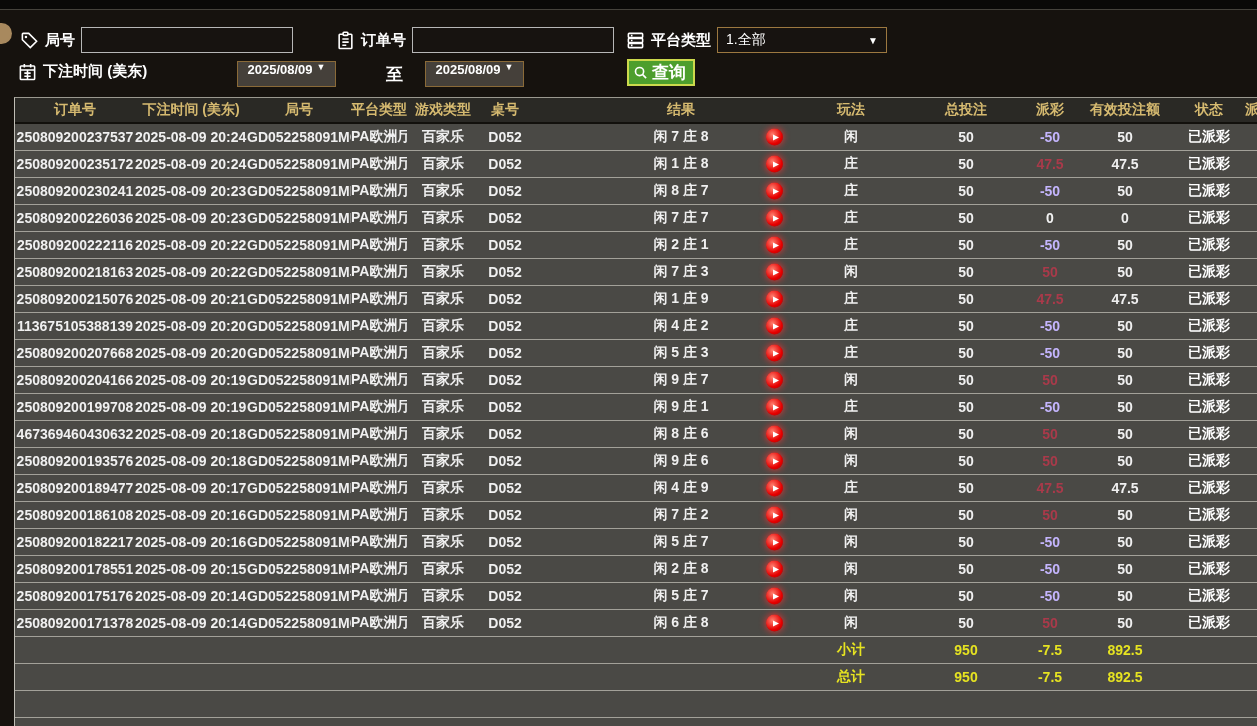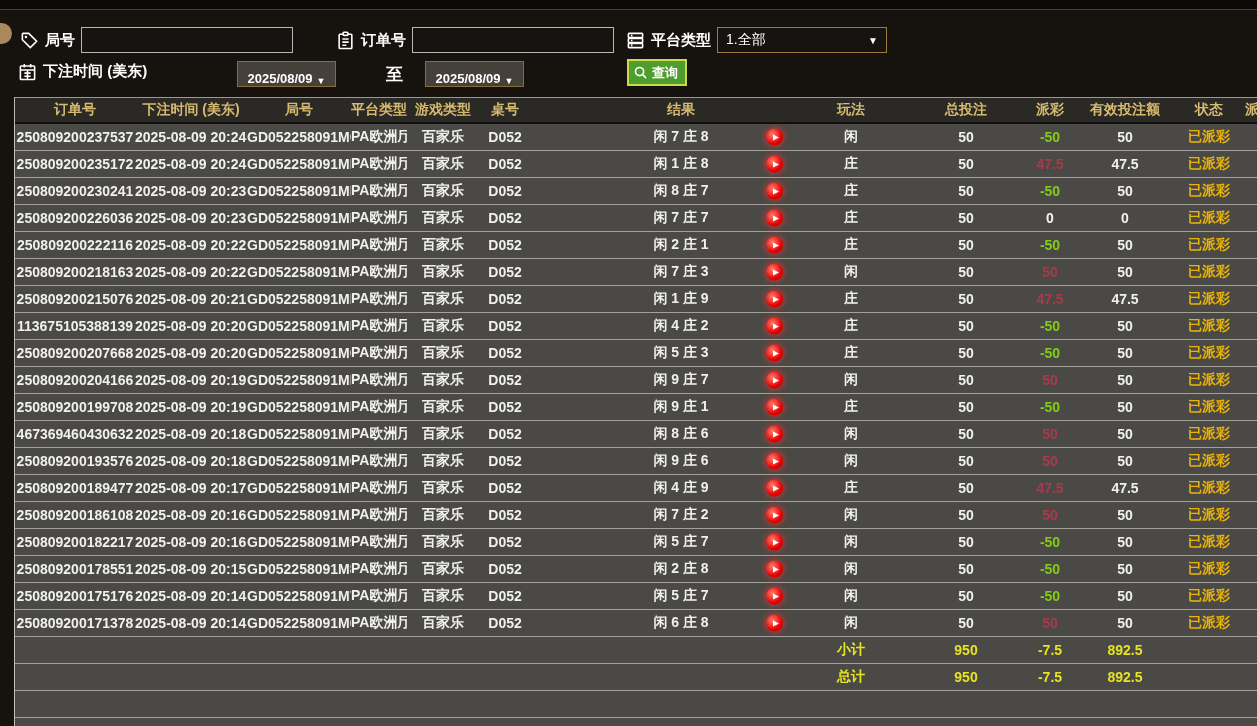--- a/index.html
+++ b/index.html
@@ -24,26 +24,26 @@
     border:1px solid #b7b7b7; color:#fff; font-size:14px; padding:0 6px;
     font-family:inherit; }
   .txt-input.short { width:202px; }
   .dropdown { width:170px; height:26px; background:#171310;
     border:1px solid #9c7840; display:flex; align-items:center;
     justify-content:space-between; padding:0 8px; font-weight:400;
     font-size:14px; cursor:pointer; }
   .dropdown .caret { font-size:10px; }
   .date-btn { width:99px; height:26px; background:#45403a;
     border:1px solid #8a6a38; color:#fff; font-weight:700; font-size:13px;
-    display:flex; align-items:flex-end; justify-content:center; gap:4px;
+    display:flex; align-items:flex-start; justify-content:center; gap:4px;
     cursor:pointer; }
   .date-btn .caret { font-size:9px; }
   .to-label { font-size:17px; }
   .search-btn { height:27px; background:#4d9e2d; border:2px solid #ccd94c;
-    color:#fff; font-weight:700; font-size:13px; display:flex;
+    color:#fff; font-weight:700; font-size:17px; display:flex;
     align-items:center; gap:4px; padding:0 7px 0 4px; cursor:pointer; }
   .search-btn svg { width:15px; height:15px; }
 
   
   .tbl-wrap { position:absolute; left:14px; top:97px; width:1322px; }
   table { border-collapse:separate; border-spacing:0; table-layout:fixed;
     width:1322px; border-left:1px solid #c0beb6; border-top:1px solid #9a988f; }
   th, td { overflow:hidden; white-space:nowrap; text-align:center;
     font-size:14px; }
   thead th { height:26px; background:#2a2925; color:#d6ba70; font-weight:700;
@@ -53,24 +53,24 @@
   .c-result, th.col6 { padding-left:30px; }
   .c-result { position:relative;margin-top:44px; }
   .play-btn { position:absolute; right:18px; top:50%; transform:translateY(-50%);
     width:17px; height:17px; border-radius:50%; cursor:pointer;
     background:radial-gradient(circle at 38% 35%, #ff8070, #e60000 60%, #a80000);
     box-shadow:0 0 7px rgba(255,48,48,.95); display:flex; align-items:center;
     justify-content:center; }
   .play-btn::after { content:""; display:block; margin-left:2px;
     border-left:6px solid #fff; border-top:3.5px solid transparent;
     border-bottom:3.5px solid transparent; }
-  .pay-negative { color:#84cc16; }
+  .pay-negative { color:#c4b5fd; }
   .pay-positive { color:#a93a4a; }
   .pay-zero { color:#f2f2f2; }
-  .status-paid { color:#eab308;font-family:Liberation Serif, serif; }
+  .status-paid { color:#ffffff;font-family:Liberation Serif, serif; }
   tr.summary td { color:#e6e321;text-align:center; }
   .col-extra-head { text-align:left; padding-left:8px; }
 </style>
 </head>
 <body>
 
 <div class="top-strip"></div>
 <div class="left-arc"></div>
 
 <div class="fgroup" style="left:20px; top:27px;">

